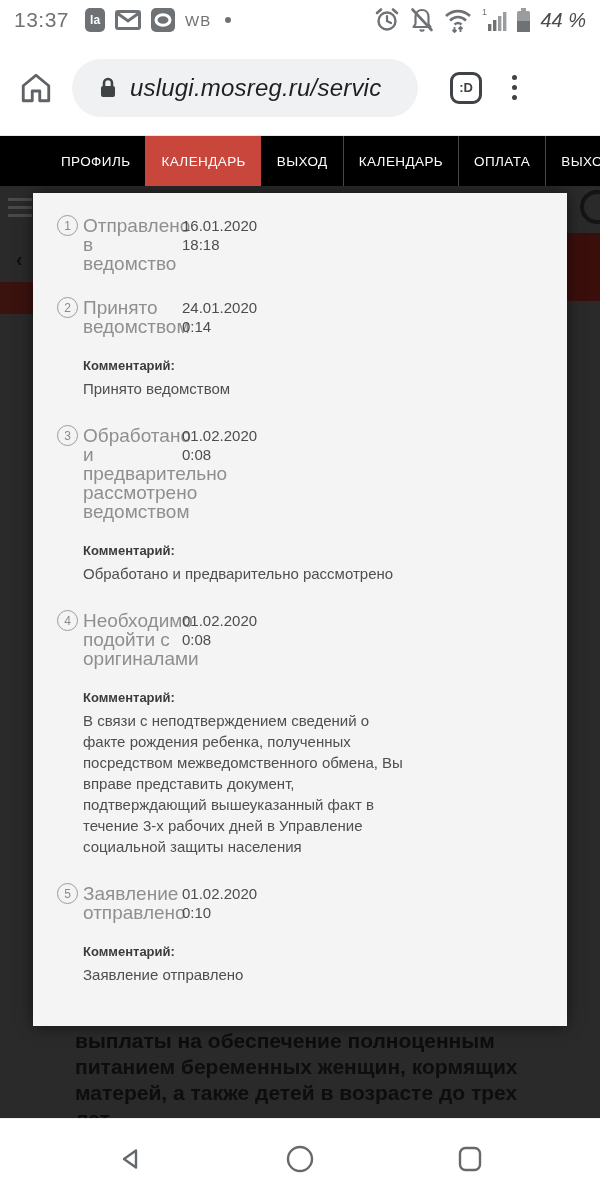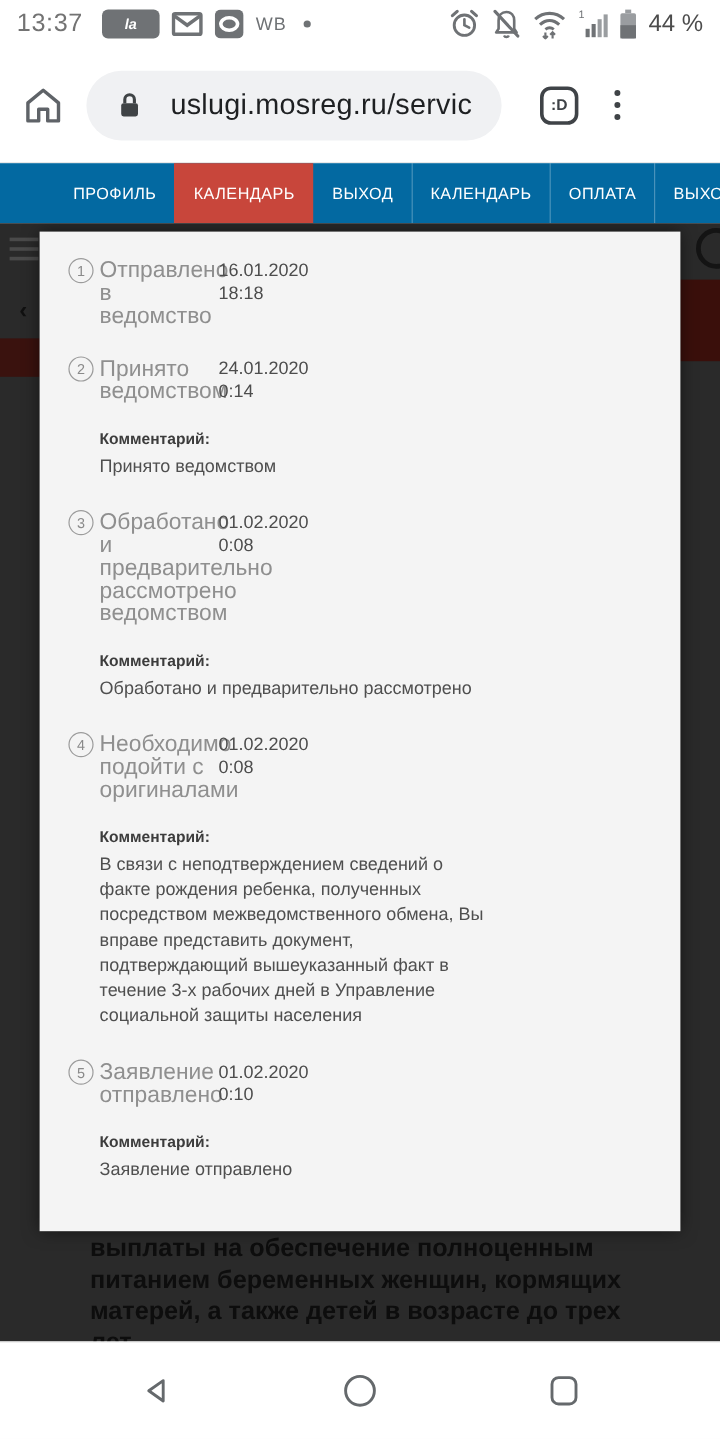--- a/index.html
+++ b/index.html
@@ -12,56 +12,57 @@
   }
   
   .status-bar {
     position:absolute; left:0; top:0; width:600px; height:40px;
     background:#ffffff; display:flex; align-items:center;
     padding:0 14px; color:#4c4c4c;
   }
   .sb-time { font-size:21px; color:#737373; margin-right:16px; letter-spacing:0.5px;text-align:right; }
   .sb-left { display:flex; align-items:center; gap:10px; }
   .sb-badge {
-    width:48px; height:24px; border-radius:5px; background:#6f7275;
-    color:#ffffff; font-size:12px; font-style:italic; font-weight:bold;
+    width:20px; height:24px; border-radius:5px; background:#6f7275;
+    color:#ffffff; font-size:12px; font-weight:bold;
     display:flex; align-items:center; justify-content:center;
   }
   .sb-wb { font-size:15px; color:#6f7275; font-weight:normal; letter-spacing:1px; }
   .sb-dot { width:6px; height:6px; border-radius:50%; background:#6f7275; margin-left:4px; }
   .sb-right { margin-left:auto; display:flex; align-items:center; gap:9px; }
-  .sb-pct { font-size:20px; color:#4c4c4c; }
+  .sb-pct { font-size:20px; color:#4c4c4c;font-style:italic; }
   .sb-icon { color:#6f7275; display:block; }
   
   .browser-bar {
     position:absolute; left:0; top:40px; width:600px; height:96px;
     background:#ffffff; display:flex; align-items:center;
     border-bottom:1px solid #e8e8e8;
   }
   .home-icon { margin-left:18px; color:#5f6368; }
   .url-pill {
     margin-left:18px; width:346px; height:58px; border-radius:29px;
     background:#f0f1f3; display:flex; align-items:center; overflow:hidden;
     padding-left:26px;
   }
   .url-text {
-    font-size:24px; color:#1e2022; margin-left:24px; white-space:nowrap; overflow:hidden;
+    font-size:24px; color:#1e2022; margin-left:12px; white-space:nowrap; overflow:hidden;
     letter-spacing:0.2px;
+    font-style:italic;
   }
   .tab-switcher {
     margin-left:32px; width:32px; height:32px; border:3px solid #3f4347;
     border-radius:9px; display:flex; align-items:center; justify-content:center;
     color:#3f4347; font-size:13px; font-weight:bold; letter-spacing:0px;
   }
   .menu-dots { margin-left:30px; display:flex; flex-direction:column; gap:5px; }
   .menu-dots span { width:5px; height:5px; border-radius:50%; background:#3f4347; }
   
   .red-nav {
     position:absolute; left:0; top:136px; width:600px; height:50px;
-    background:#0369a1; display:flex; align-items:stretch; padding-left:46px;
+    background:#000000; display:flex; align-items:stretch; padding-left:46px;
   }
   .nav-item {
     display:flex; align-items:center; padding:0 15px;
     color:#ffffff; font-size:13.5px; letter-spacing:0.4px;
     border-left:1px solid rgba(255,255,255,0.28);
   }
   .nav-item:first-child { border-left:none; }
   .nav-item.active { background:#c8463b; border-left-color:transparent; }
   .nav-item.active + .nav-item { border-left-color:transparent; }
   

